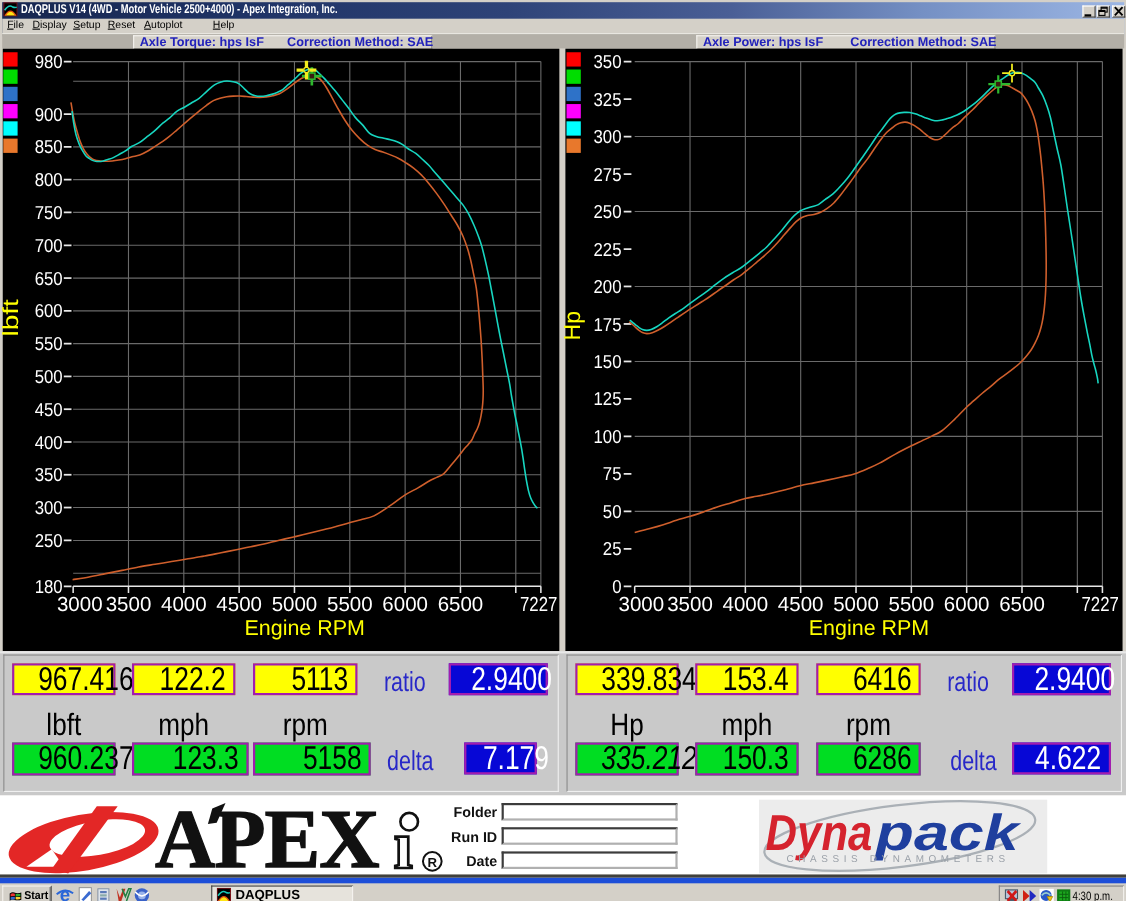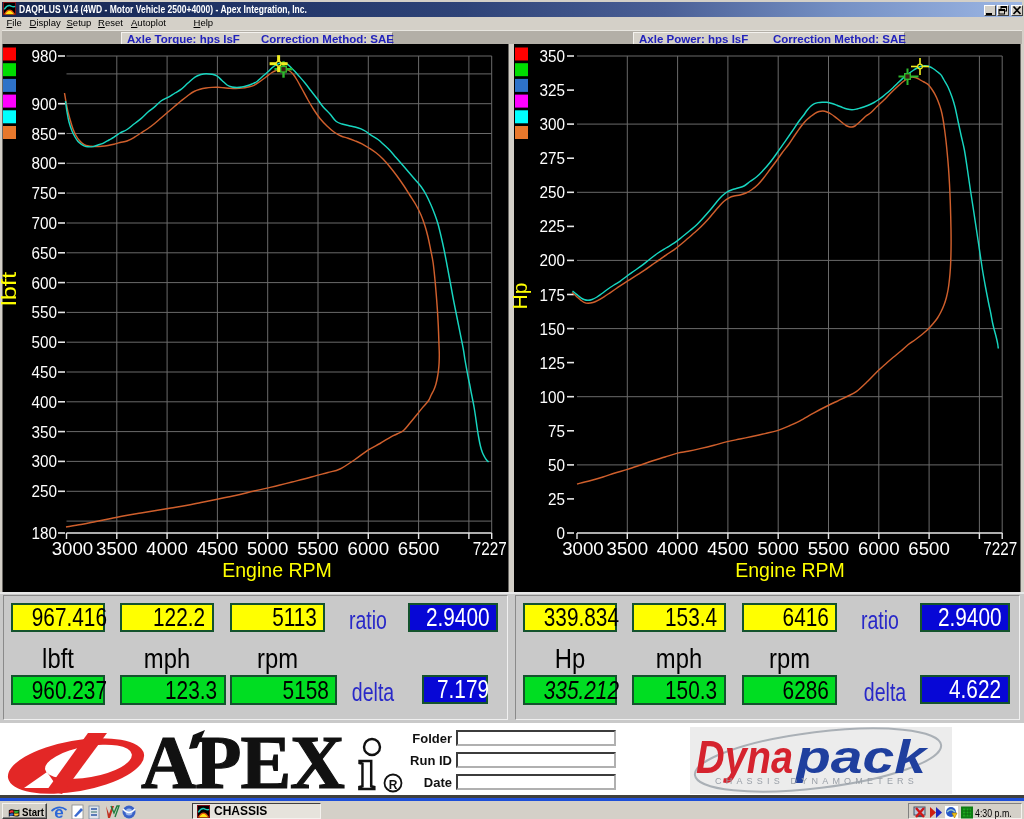--- a/index.html
+++ b/index.html
@@ -9,32 +9,32 @@
 .wbtn { position:absolute; top:3px; width:12px; height:11px; background:#d4d0c8; border:1px solid; border-color:#fff #404040 #404040 #fff; }
 .wbtn svg { position:absolute; left:-1px; top:-1px; }
 #menubar { position:absolute; left:2px; top:17px; width:1020px; height:31px; background:#d4d0c8; font-size:9.5px; color:#000; }
 #menubar > span { position:absolute; top:0px; white-space:nowrap; }
 #hdrstrip { position:absolute; left:2px; top:30px; width:1020px; height:14px; background:#b3afa7; border-top:1px solid #e8e6e0; }
 .hdrbox { position:absolute; top:0.5px; height:13px; background:#d5d1c9; border:1px solid; border-color:#f4f2ee #8a877f #8a877f #f4f2ee; }
 .hdrbox span { position:absolute; top:0px; font-size:11.5px; font-weight:bold; color:#2222bb; white-space:nowrap; }
 #charts { position:absolute; left:0; top:44px; }
 #readband { position:absolute; left:0px; top:592px; width:1024px; height:131px; background:#c9c9c9; border-top:2px solid #e8e8e8; }
 .rpanel { position:absolute; top:595px; width:505px; height:125px; border:1px solid #8a8a8a; border-right-color:#f0f0f0; border-bottom-color:#f0f0f0; }
-.vbox { position:absolute; height:29px; border:2px solid #14532d; font-size:26px; text-align:right; padding-right:6px; line-height:25px; color:#000; }
+.vbox { position:absolute; height:29px; border:2px solid #a21caf; font-size:30px; text-align:right; padding-right:6px; line-height:25px; color:#000; }
 .vbox > span { display:inline-block; transform:scaleX(0.8); transform-origin:right center; }
 .ybox { background:#ffff00; }
 .gbox { background:#00dd22; height:30px; line-height:26px; }
 .bbox { background:#0707d6; color:#fff; }
 .bluelbl { position:absolute; color:#2828c8; font-size:25px; text-align:center; transform:scaleX(0.78); }
 .unitlbl { position:absolute; color:#000; font-size:28px; text-align:center; transform:scaleX(0.85); }
 #whiteband { position:absolute; left:0; top:723px; width:1024px; height:72px; background:#fff; }
 #btmline { position:absolute; left:0; top:795px; width:1024px; height:3px; background:#40403c; }
 .formlbl { position:absolute; font-size:13px; font-weight:bold; color:#111; text-align:right; width:60px; }
 .formbox { position:absolute; left:456px; width:160px; height:16px; background:#fff; border:2px solid; border-color:#3c3c3c #b0b0b0 #b0b0b0 #3c3c3c; }
-#taskbar { position:absolute; left:0; top:798px; width:1024px; height:21px; background:#d4d0c8; border-top:3px solid #1d4ed8; }
+#taskbar { position:absolute; left:0; top:798px; width:1024px; height:21px; background:#d4d0c8; border-top:5px solid #1d4ed8; }
 #startbtn { position:absolute; left:2px; top:2px; width:45px; height:16px; background:#d4d0c8; border:1px solid; border-color:#f4f2ee #404040 #404040 #f4f2ee; box-shadow:inset -1px -1px 0 #808080; }
 #taskbtn { position:absolute; left:192px; top:2px; width:129px; height:16px; background:#e6e3dc; border:1px solid; border-color:#404040 #f4f2ee #f4f2ee #404040; }
 #tray { position:absolute; left:908px; top:2px; width:114px; height:16px; border:1px solid; border-color:#808080 #f4f2ee #f4f2ee #808080; }
 .u { text-decoration:underline; }
 </style></head><body>
 <div id="scr">
 <div id="titlebar">
  <svg width="13" height="13" viewBox="0 0 16 16" style="position:absolute;left:1px;top:0px;">
 <rect x="0" y="0" width="16" height="16" fill="#7c1016"></rect>
 <rect x="1.2" y="1.2" width="13.6" height="13.6" fill="#000"></rect>
@@ -351,21 +351,21 @@
         <path d="M73 5 Q79 12 85 5" stroke="#fff" stroke-width="1.4" fill="none"></path>
  </svg>
  <div id="taskbtn">
         <svg width="13" height="13" viewBox="0 0 16 16" style="position:absolute;left:4px;top:1px;">
 <rect x="0" y="0" width="16" height="16" fill="#7c1016"></rect>
 <rect x="1.2" y="1.2" width="13.6" height="13.6" fill="#000"></rect>
 <path d="M2 15 Q8 5 14 15 Z" fill="#ffe612"></path>
 <path d="M2 15 Q8 5 14 15" fill="none" stroke="#e04f10" stroke-width="1.6"></path>
 <path d="M1.5 9 Q6 2.5 10 5 Q13 6.5 15 5.5" fill="none" stroke="#18c8b8" stroke-width="1.8"></path>
 </svg>
-        <span style="position:absolute;left:21px;top:0px;font-weight:bold;font-size:12px;">CHASSIS</span>
+        <span style="position:absolute;left:21px;top:0px;font-weight:bold;font-size:12px;">DAQPLUS</span>
       </div>
  <div id="tray">
   <svg width="62" height="15" viewBox="0 0 62 15" style="position:absolute;left:4px;top:1px;">
    <rect x="1" y="2" width="11" height="8" fill="#b8c4d8" stroke="#456" stroke-width="1"></rect>
           <rect x="3" y="10" width="7" height="2" fill="#456"></rect>
    <path d="M3 3 L11 12 M11 3 L3 12" stroke="#d01818" stroke-width="2.4"></path>
    <path d="M17 2 L23 7.5 L17 13 Z" fill="#d02010"></path>
           <path d="M23 2 L29 7.5 L23 13 Z" fill="#2028c0"></path>
    <rect x="32" y="1" width="13" height="13" fill="#fff"></rect>
           <circle cx="38" cy="7" r="5" fill="#2858c8"></circle>

